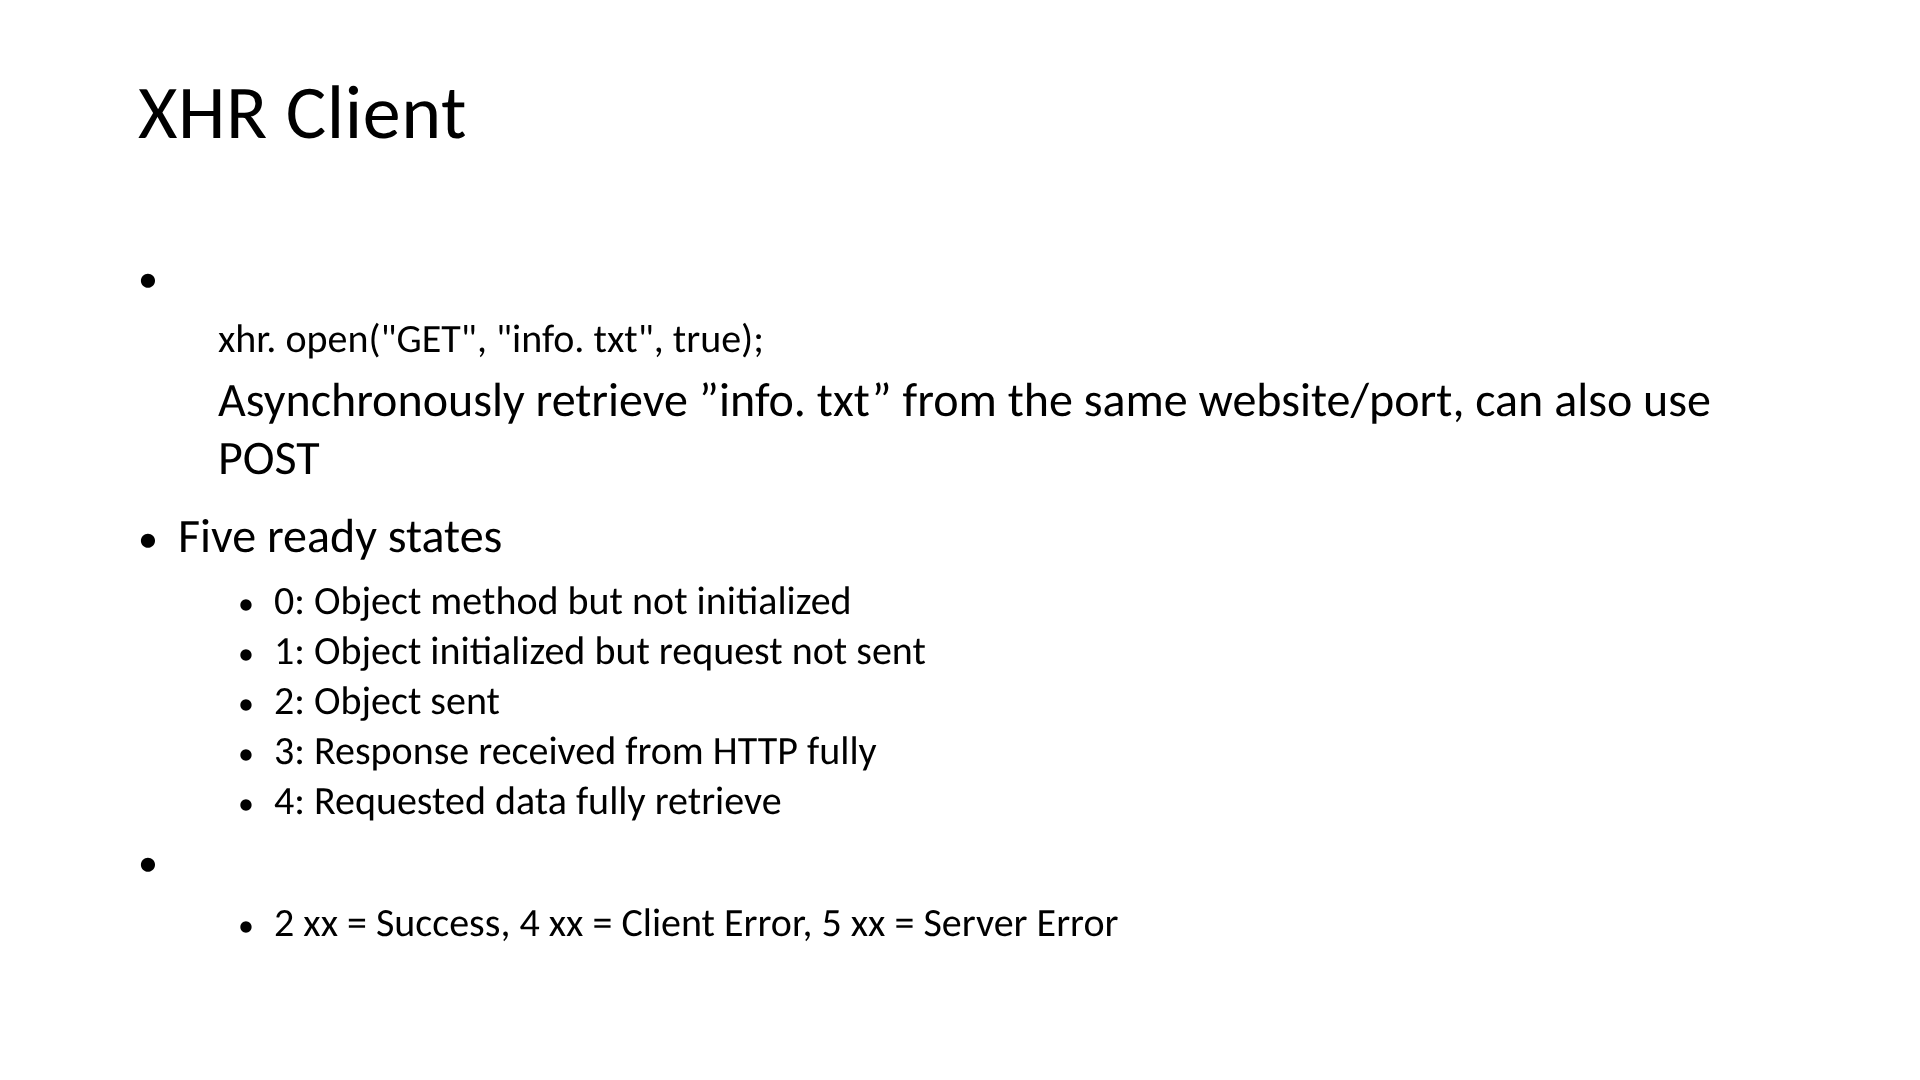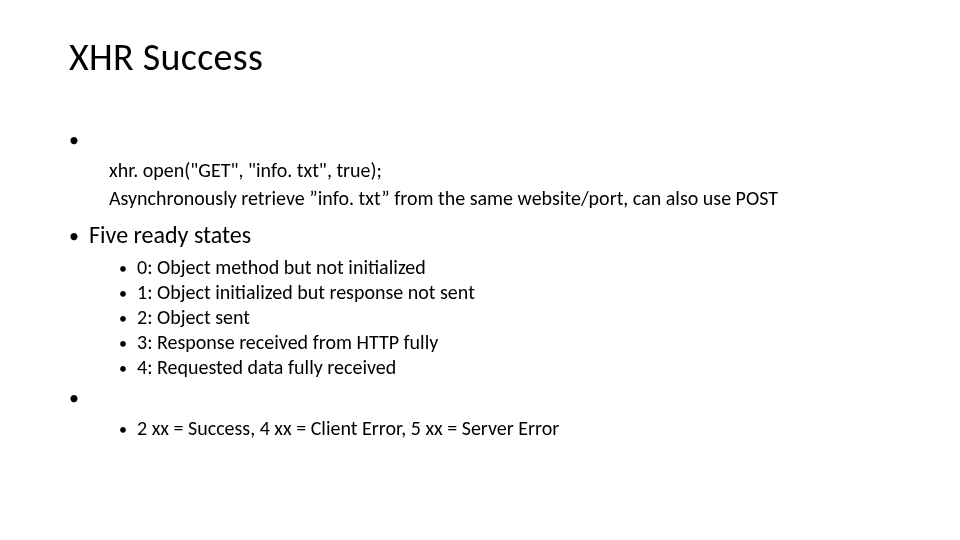--- a/index.html
+++ b/index.html
@@ -33,21 +33,21 @@
       width: 20px;
       flex-shrink: 0;
       font-size: 20px;
     }
     .level-2-plain {
       font-size: 20px;
       margin-left: 40px;
       margin-bottom: 4px;
     }
     .level-2-note {
-      font-size: 20px;
+      font-size: 24px;
       margin-left: 40px;
       margin-bottom: 10px;
     }
     .level-2 {
       font-size: 20px;
       margin-left: 50px;
       margin-bottom: 1px;
       display: flex;
       align-items: baseline;
     }
@@ -56,51 +56,51 @@
       flex-shrink: 0;
       font-size: 16px;
     }
     .spacer-sm {
       height: 6px;
     }
   </style>
 </head>
 <body>
 
-<h1 class="slide-title">XHR Success</h1>
+<h1 class="slide-title">XHR Client</h1>
 
 <div class="level-1">
   <span class="bullet">•</span>
 </div>
 <div class="level-2-plain">xhr. open("GET", "info. txt", true);</div>
 <div class="level-2-note">Asynchronously retrieve ”info. txt” from the same website/port, can also use POST</div>
 
 <div class="level-1">
   <span class="bullet">•</span>
   <span>Five ready states</span>
 </div>
 <div class="level-2">
   <span class="bullet">•</span>
   <span>0: Object method but not initialized</span>
 </div>
 <div class="level-2">
   <span class="bullet">•</span>
-  <span>1: Object initialized but response not sent</span>
+  <span>1: Object initialized but request not sent</span>
 </div>
 <div class="level-2">
   <span class="bullet">•</span>
   <span>2: Object sent</span>
 </div>
 <div class="level-2">
   <span class="bullet">•</span>
   <span>3: Response received from HTTP fully</span>
 </div>
 <div class="level-2">
   <span class="bullet">•</span>
-  <span>4: Requested data fully received</span>
+  <span>4: Requested data fully retrieve</span>
 </div>
 
 <div class="spacer-sm"></div>
 
 <div class="level-1">
   <span class="bullet">•</span>
 </div>
 <div class="level-2">
   <span class="bullet">•</span>
   <span>2 xx  = Success, 4 xx = Client Error, 5 xx = Server Error</span>

